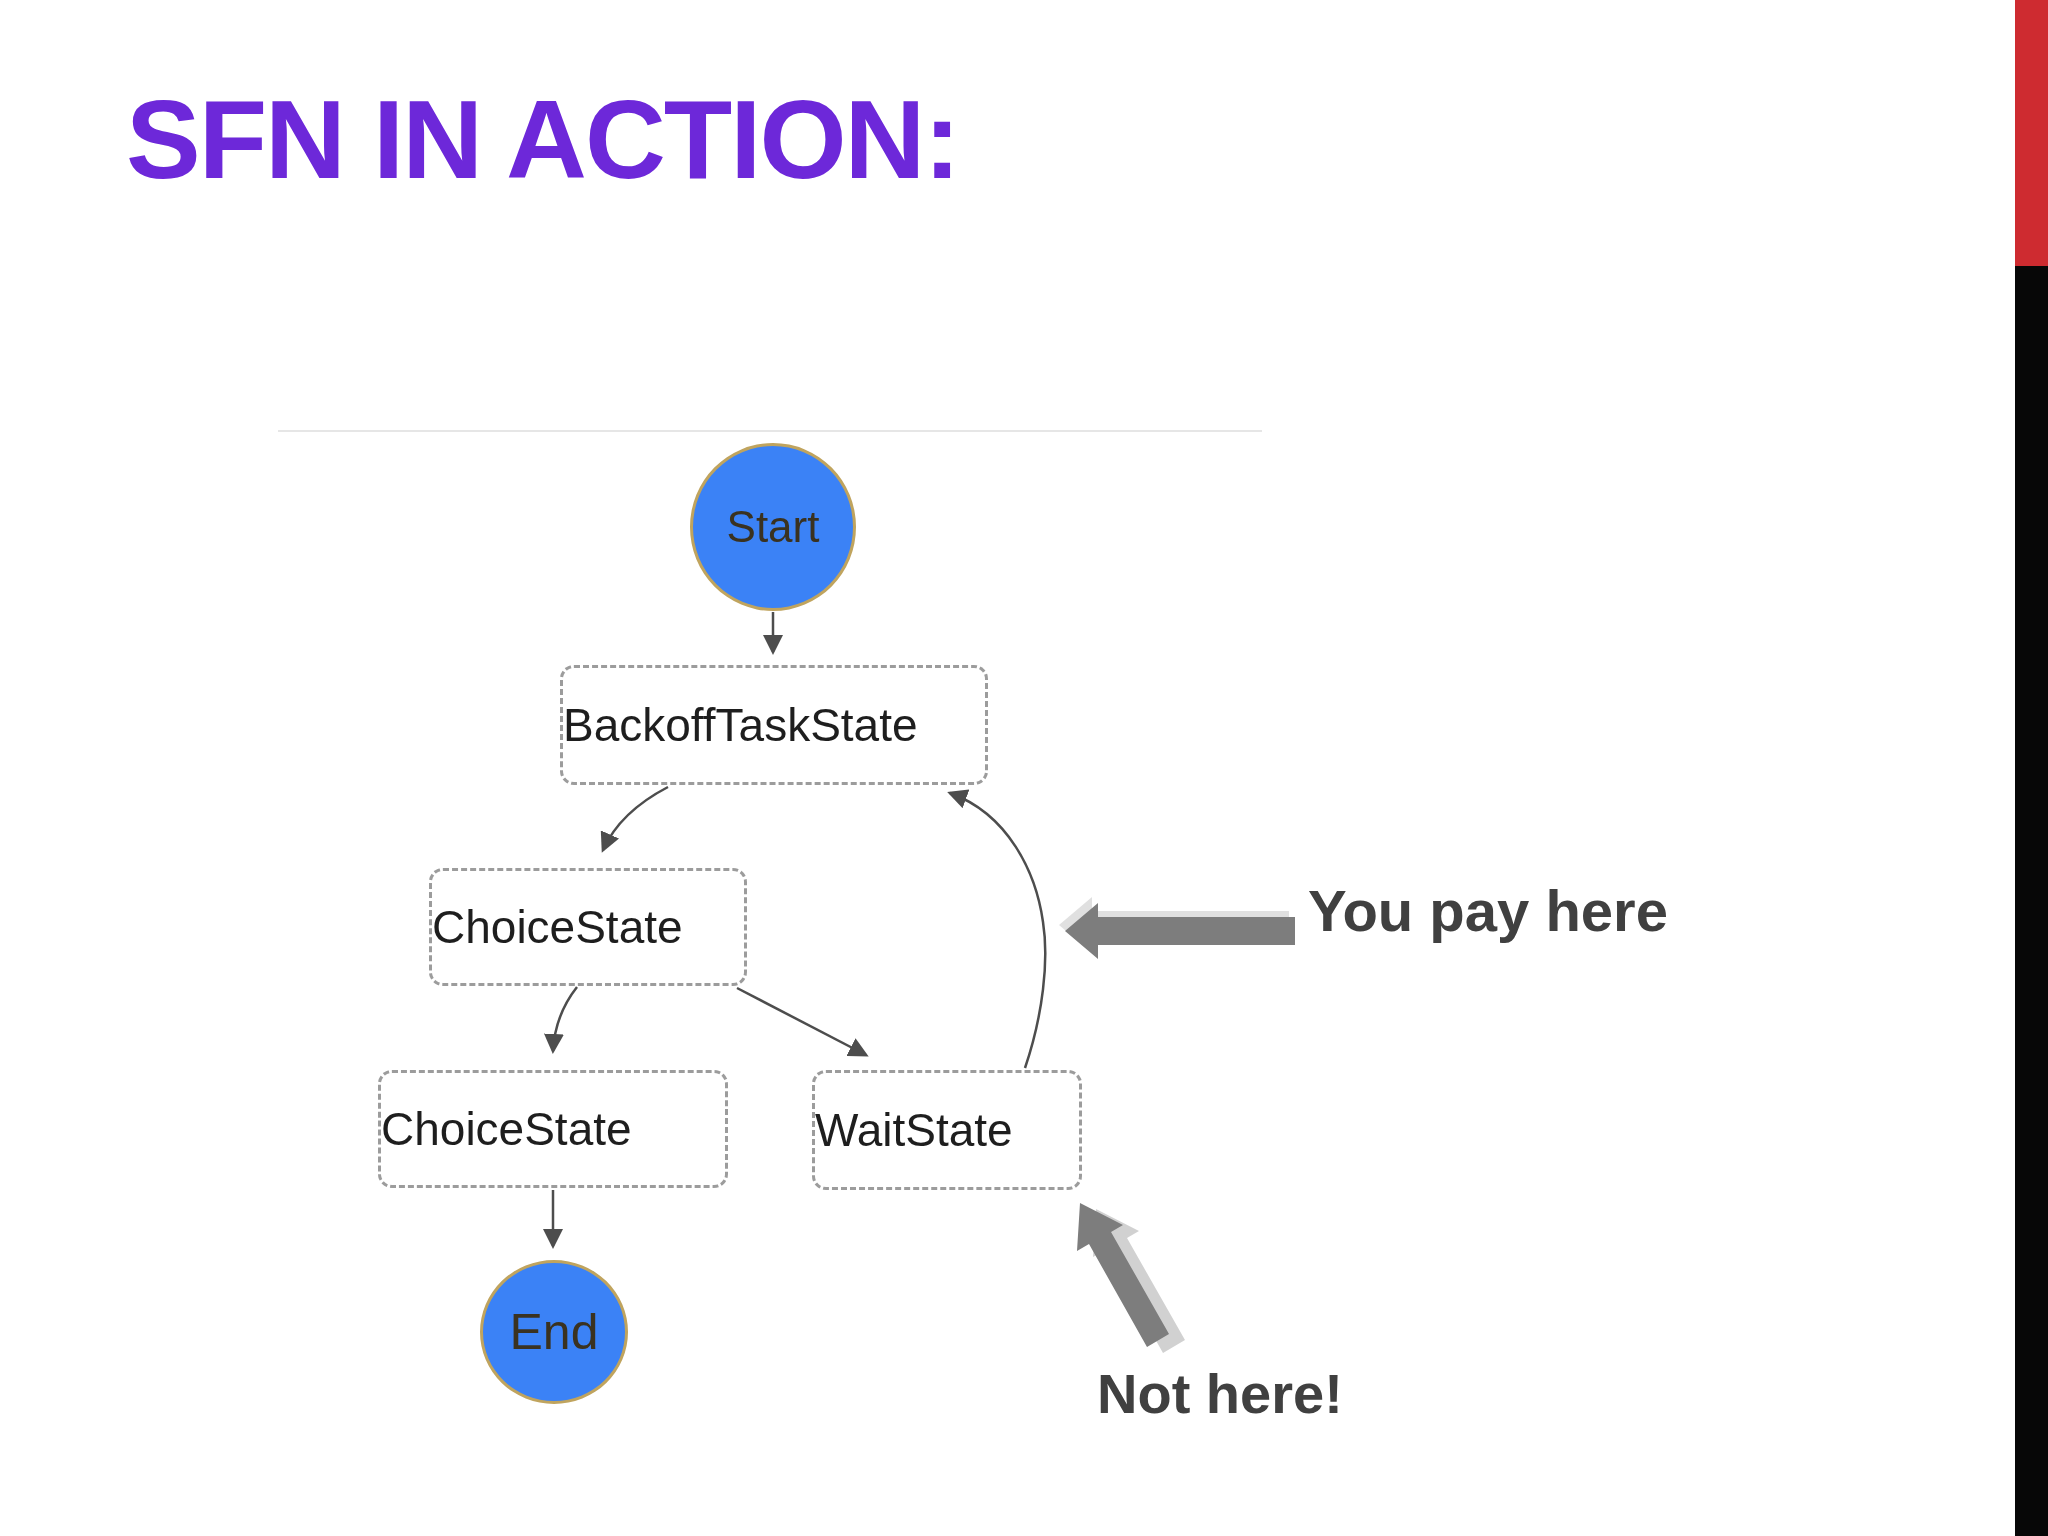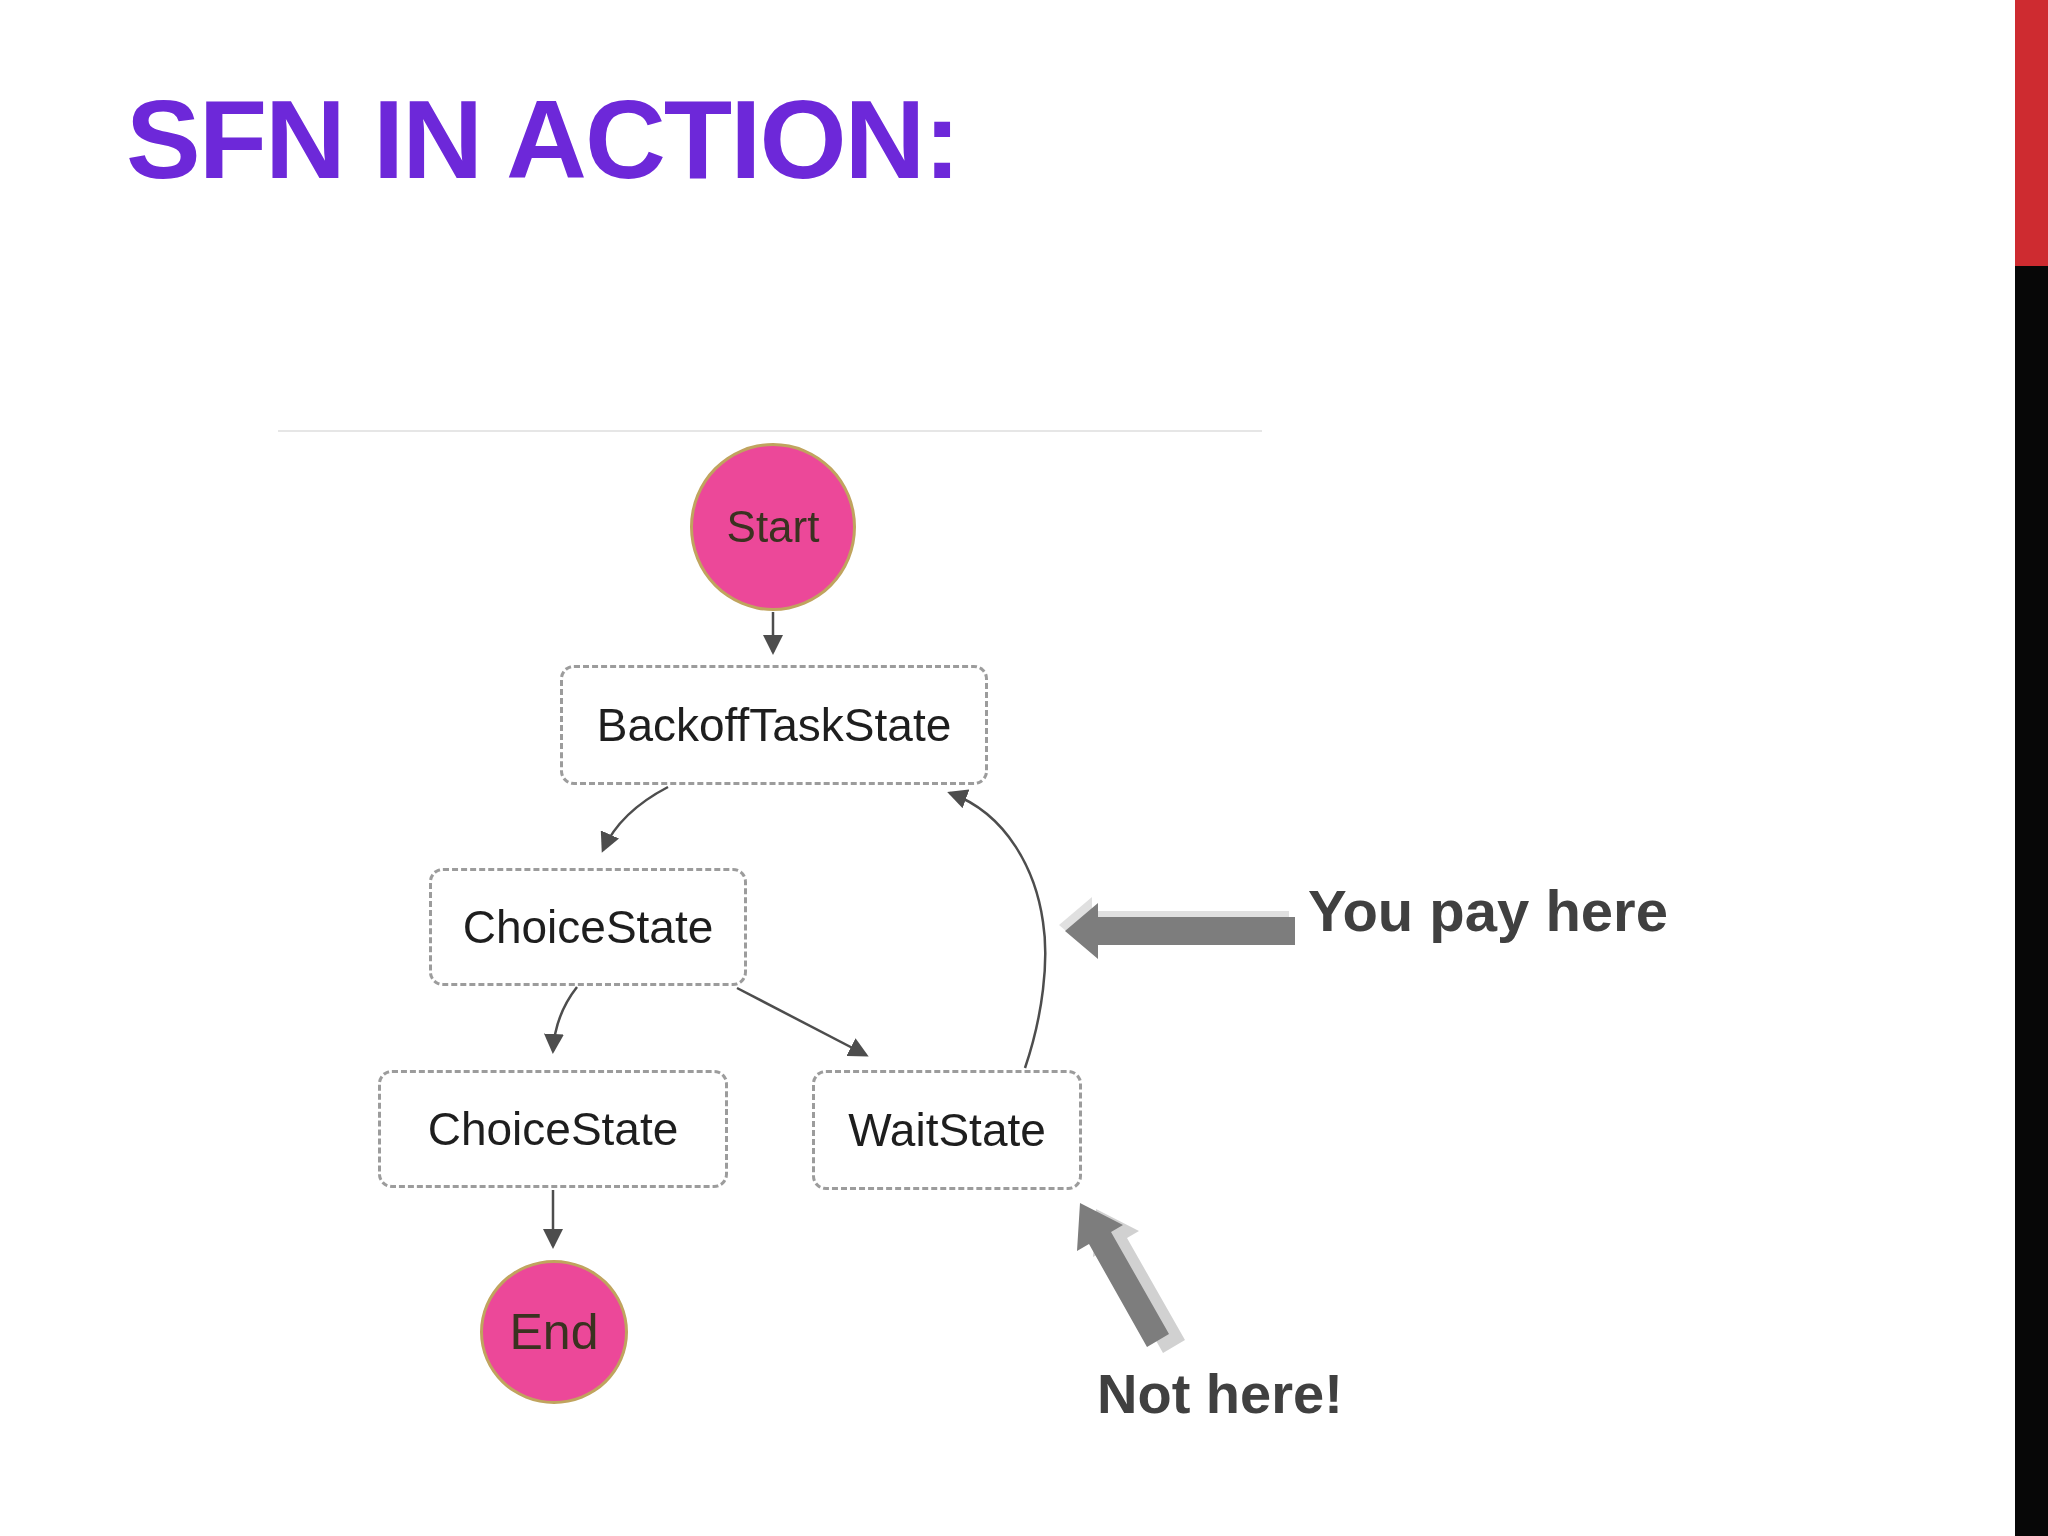--- a/index.html
+++ b/index.html
@@ -25,26 +25,26 @@
   
   .divider {
     position: absolute; left: 278px; top: 430px;
     width: 984px; height: 2px; background: #e6e6e6;
   }
 
   
   .state-box {
     position: absolute; box-sizing: border-box;
     border: 3px dashed #9c9c9c; border-radius: 14px; background: #ffffff;
-    display: flex; align-items: center; justify-content: center;
+    display: flex; align-items: center; 
     font-size: 46px; color: #1e1e1e;
   }
   .circle-node {
     position: absolute; box-sizing: border-box;
-    border: 3px solid #c0a45e; border-radius: 50%; background: #ec4899;
+    border: 3px solid #c0a45e; border-radius: 50%; background: #3b82f6;
     display: flex; align-items: center; justify-content: center;
     font-size: 44px; color: #3a3220;
   }
   #node-start { left: 690px; top: 443px; width: 166px; height: 168px; }
   #node-end   { left: 480px; top: 1260px; width: 148px; height: 144px; font-size: 50px; }
   #node-backoff { left: 560px; top: 665px;  width: 428px; height: 120px; }
   #node-choice  { left: 429px; top: 868px;  width: 318px; height: 118px; }
   #node-success { left: 378px; top: 1070px; width: 350px; height: 118px; }
   #node-wait    { left: 812px; top: 1070px; width: 270px; height: 120px; }
 

